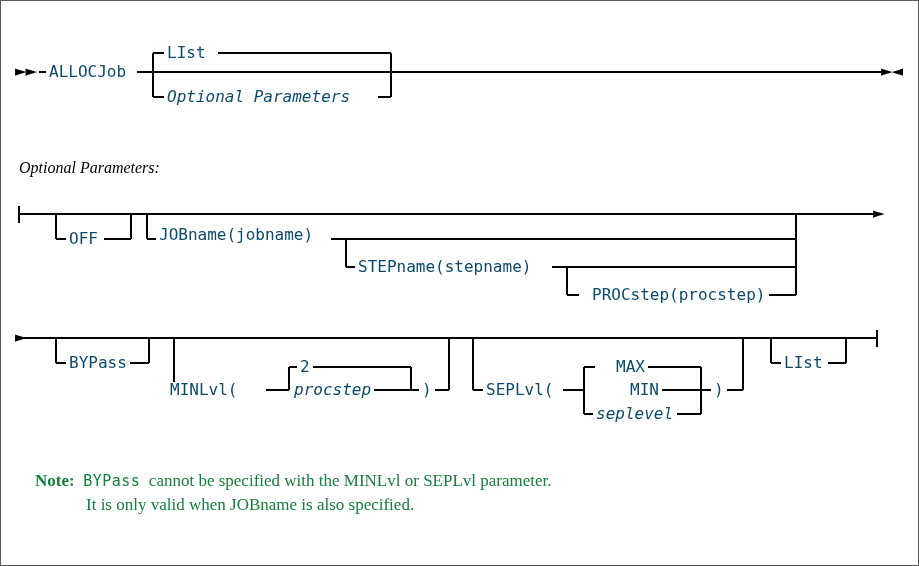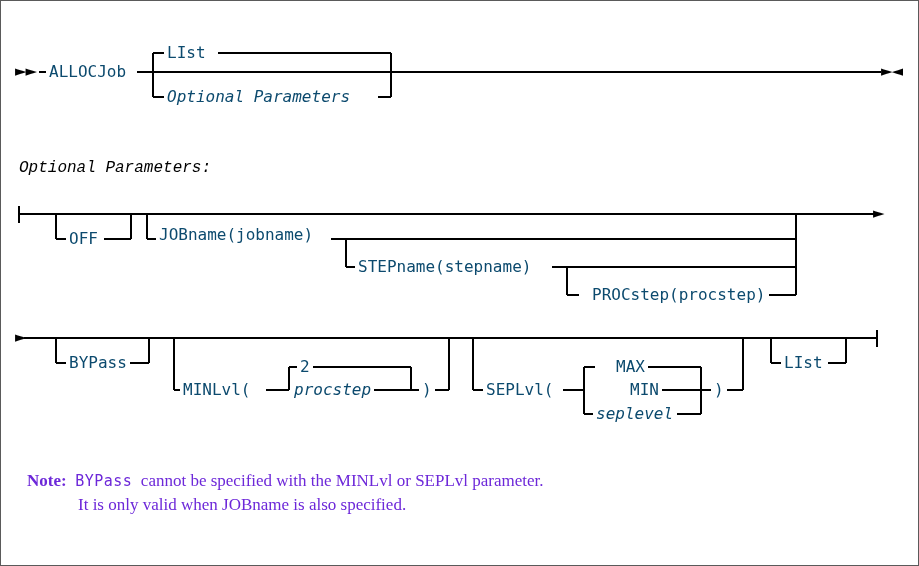--- a/index.html
+++ b/index.html
@@ -38,32 +38,33 @@
     position: absolute;
     font-family: "DejaVu Sans", sans-serif;
     font-size: 15px;
     line-height: 15px;
     color: #000000;
     white-space: pre;
     letter-spacing: -1px;
   }
   .sectlabel {
     position: absolute;
-    font-family: Liberation Mono, monospace;
+    font-family: Liberation Serif, serif;
     font-style: italic;
     font-size: 16px;
     line-height: 16px;
     color: #000000;
     white-space: pre;
   }
   .noteblock {
     position: absolute;
     font-family: "Liberation Serif", "DejaVu Serif", serif;
     font-size: 17px;
-    color: #6d28d9;
+    color: #15803d;
+    margin-left: 8px;
   }
   .noteline { display: block; white-space: pre; line-height: 23px; }
   .note-label { font-weight: bold; }
   .mono-in-note {
     font-family: "DejaVu Sans Mono", "Liberation Mono", monospace;
     font-size: 15px;
     letter-spacing: 0.5px;
   }
 </style>
 </head>
@@ -201,21 +202,21 @@
   <span class="tok" style="left:354px; top:258px;">STEPname(stepname)</span>
 
   <span class="tok" style="left:588px; top:286px;">PROCstep(procstep)</span>
 
   <span class="arrowglyph" style="left:872px; top:205px;">►</span>
 
   <span class="arrowglyph" style="left:14px; top:329px;">►</span>
 
   <span class="tok" style="left:65px; top:354px;">BYPass</span>
 
-  <span class="tok" style="left:179px; top:381px;text-align:center;">MINLvl(</span>
+  <span class="tok" style="left:166px; top:381px;text-align:center;">MINLvl(</span>
 
   <span class="tok" style="left:296px; top:358px;">2</span>
 
   <span class="tok ital" style="left:290px; top:381px;">procstep</span>
 
   <span class="tok" style="left:418px; top:381px;">)</span>
 
   <span class="tok" style="left:482px; top:381px;">SEPLvl(</span>
 
   <span class="tok" style="left:592px; top:358px;margin-left:20px;">MAX</span>

